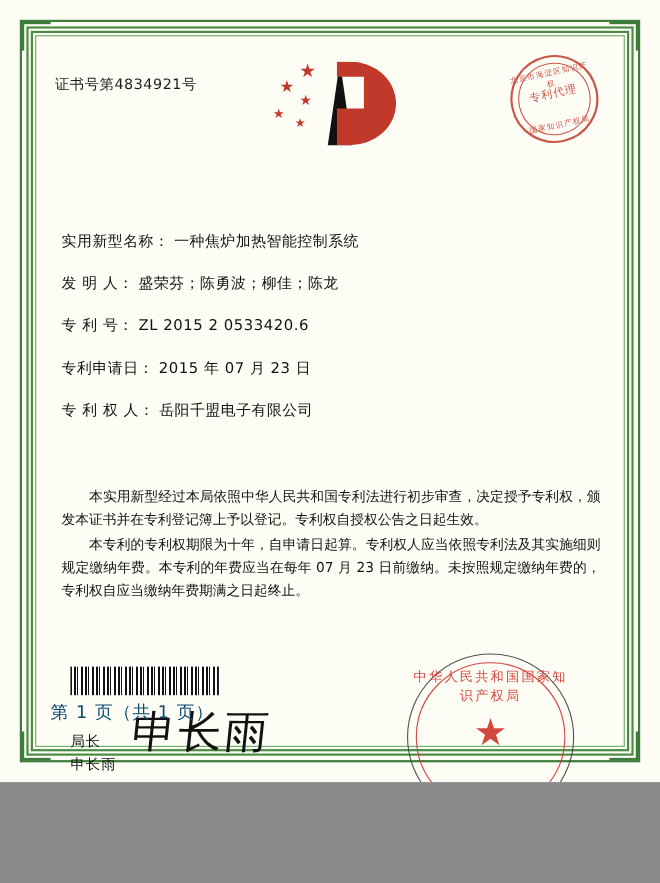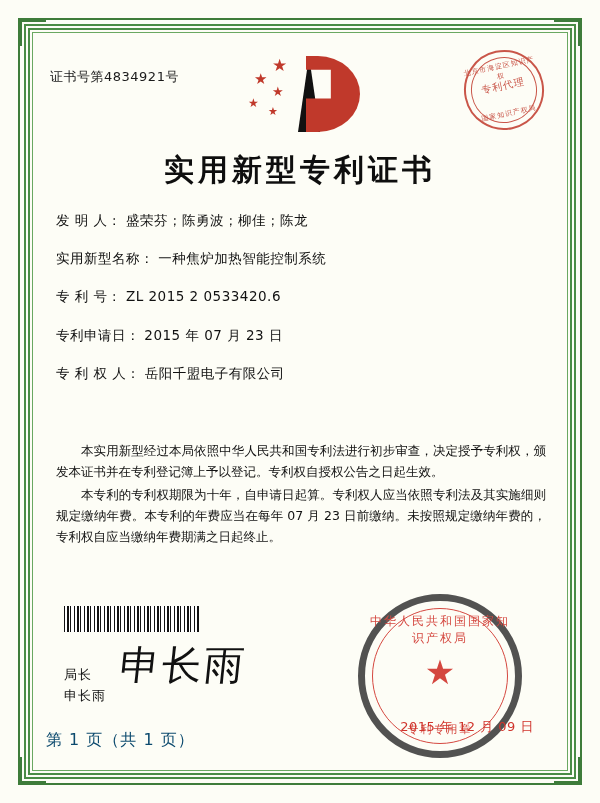--- a/index.html
+++ b/index.html
@@ -9,21 +9,21 @@
   }
   body {
     width: 600px;
     height: 803px;
     overflow: hidden;
     font-family: "DejaVu Sans", sans-serif;
   }
   .page {
     position: relative;
     width: 600px;
-    height: 803px;
+    height: 711px;
     background: #fdfdf6;
     overflow: hidden;
   }
   
   .border-outer {
     position: absolute;
     left: 18px; top: 18px; right: 18px; bottom: 18px;
     border: 2px solid #3e7c3a;
     box-sizing: border-box;
   }
@@ -254,21 +254,21 @@
     transform: skewX(-6deg);
   }
 
   
   .nat-seal {
     position: absolute;
     right: 32px;
     top: 548px;
     width: 150px;
     height: 150px;
-    border: 7px solid #404040;
+    border: 1px solid #404040;
     border-radius: 50%;
     color: #d0342c;
     opacity: .9;
   }
   .nat-seal .ring2 {
     position: absolute;
     left: 7px; top: 7px; right: 7px; bottom: 7px;
     border: 1px solid #d0342c;
     border-radius: 50%;
   }
@@ -341,30 +341,29 @@
         <span class="star s1">★</span>
         <span class="star s2">★</span>
         <span class="star s3">★</span>
         <span class="star s4">★</span>
         <span class="star s5">★</span>
       </div>
       <div class="bar"></div>
       <div class="swoosh"></div>
     </div>
 
-    <div class="title">实用新型专利证书</div>
 
     <div class="fields">
+      <div class="field-row">
+        <span class="field-label">实用新型名称：</span>
+        <span class="field-value">一种焦炉加热智能控制系统</span>
+      </div>
       <div class="field-row">
         <span class="field-label">发 明 人：</span>
         <span class="field-value">盛荣芬；陈勇波；柳佳；陈龙</span>
-      </div>
-      <div class="field-row">
-        <span class="field-label">实用新型名称：</span>
-        <span class="field-value">一种焦炉加热智能控制系统</span>
       </div>
       <div class="field-row">
         <span class="field-label">专 利 号：</span>
         <span class="field-value">ZL 2015 2 0533420.6</span>
       </div>
       <div class="field-row">
         <span class="field-label">专利申请日：</span>
         <span class="field-value">2015 年 07 月 23 日</span>
       </div>
       <div class="field-row">

